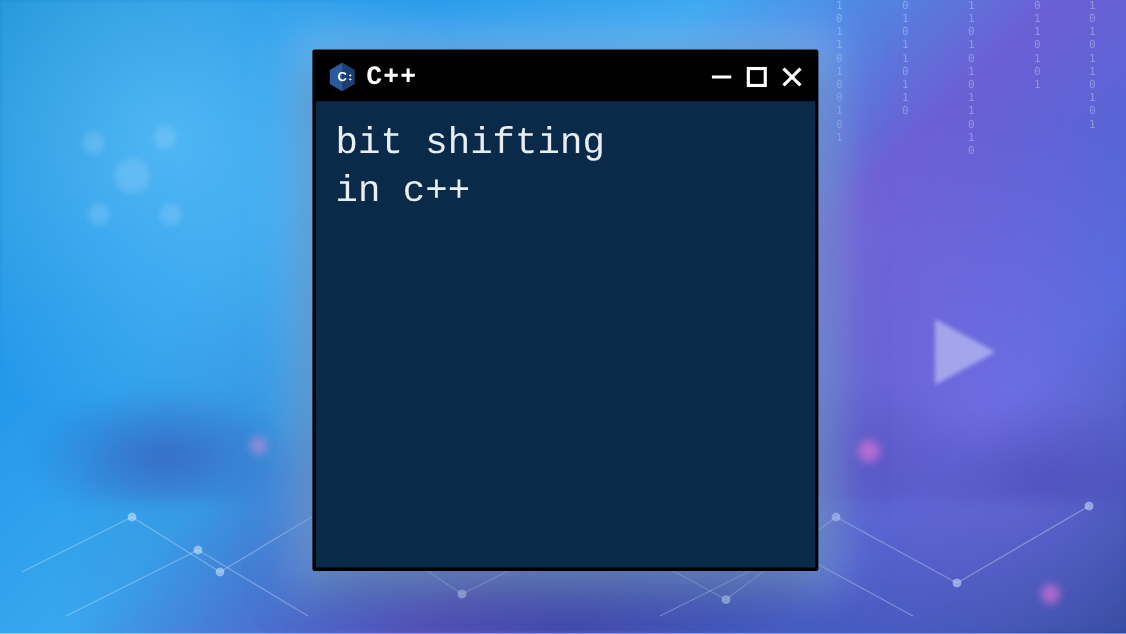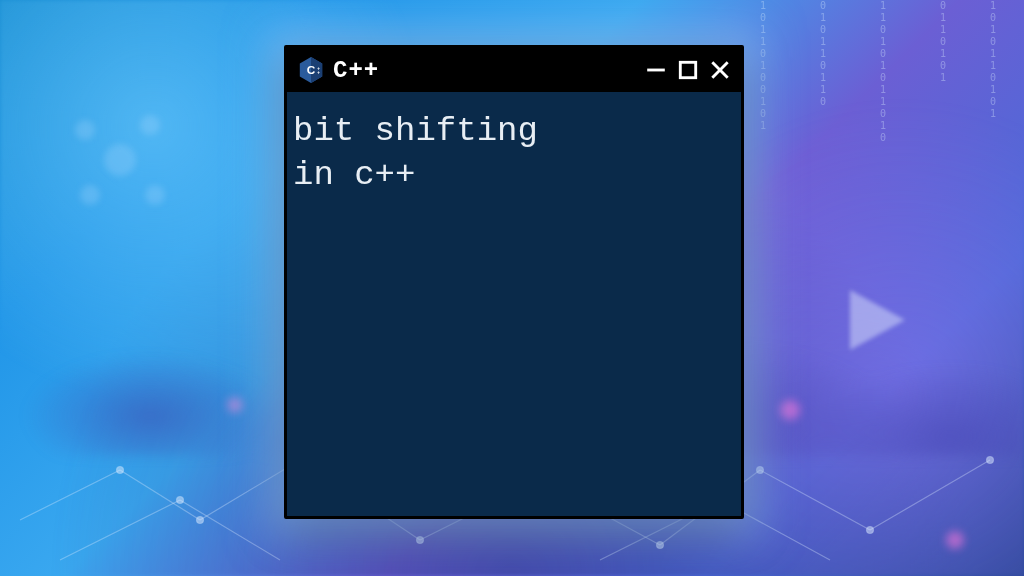--- a/index.html
+++ b/index.html
@@ -112,21 +112,21 @@
       width: 22px;
       height: 22px;
       display: flex;
       align-items: center;
       justify-content: center;
       cursor: pointer;
     }
     .ctl svg { stroke: #fff; stroke-width: 2.6; fill: none; }
 
     .content {
-      padding: 18px 6px;
+      padding: 18px 18px;
       color: #e8eef4;
       font-family: 'Courier New', monospace;
       font-size: 34px;
       line-height: 1.28;
       white-space: pre-wrap;
     }
   </style>
 </head>
 <body>
 

